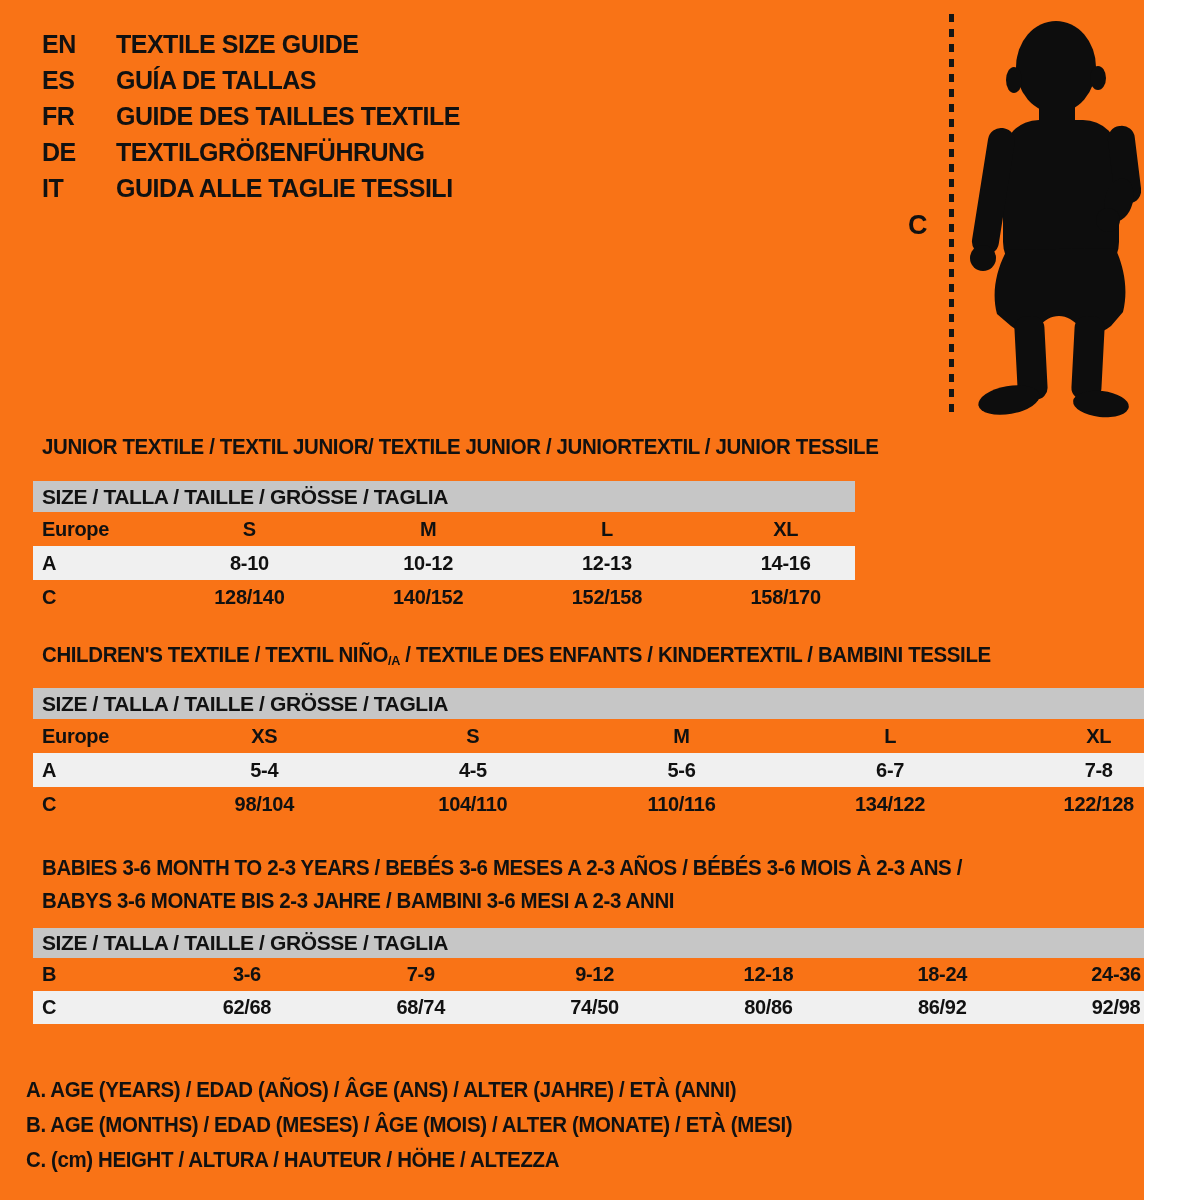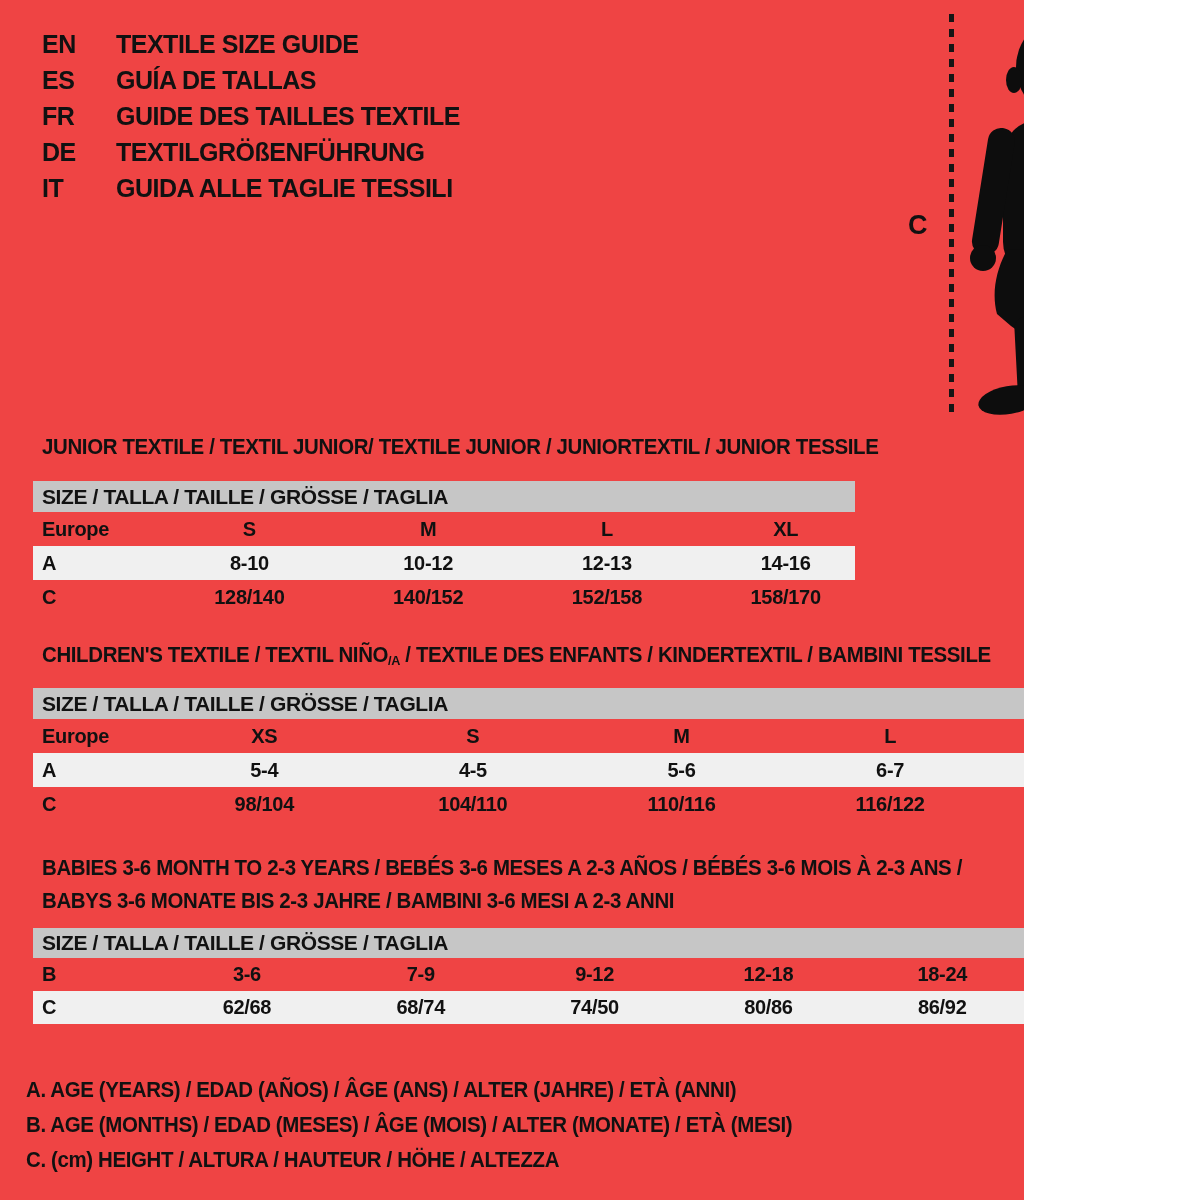--- a/index.html
+++ b/index.html
@@ -1,17 +1,17 @@
 <!DOCTYPE html>
 <html><head>
 <meta charset="utf-8">
 <style>
   html,body { margin:0; padding:0; background:#ffffff; }
   .canvas {
-    position:relative; width:1024px; height:1200px; background:#ef4444;
+    position:relative; width:1144px; height:1200px; background:#f97316;
     font-family:"Liberation Sans", sans-serif; font-weight:bold; color:#111111;
     overflow:hidden;
   }
 
   
   .lang-list { position:absolute; left:42px; top:26px; }
   .lang-row { height:36px; line-height:36px; font-size:25px; letter-spacing:-0.5px; white-space:nowrap; }
   .lang-code { display:inline-block; width:74px; }
 
   
@@ -141,21 +141,21 @@
       <div class="val">4-5</div>
       <div class="val">5-6</div>
       <div class="val">6-7</div>
       <div class="val">7-8</div>
     </div>
     <div class="trow cols5">
       <div class="rlabel">C</div>
       <div class="val">98/104</div>
       <div class="val">104/110</div>
       <div class="val">110/116</div>
-      <div class="val">116/122</div>
+      <div class="val">134/122</div>
       <div class="val">122/128</div>
     </div>
   </div>
 
   <div class="sec-title t-babies1">BABIES 3-6 MONTH TO 2-3 YEARS / BEBÉS 3-6 MESES A 2-3 AÑOS / BÉBÉS 3-6 MOIS À 2-3 ANS /</div>
   <div class="sec-title t-babies2">BABYS 3-6 MONATE BIS 2-3 JAHRE / BAMBINI 3-6 MESI A 2-3 ANNI</div>
   <div class="table tbl-babies">
     <div class="size-bar">SIZE / TALLA / TAILLE / GRÖSSE / TAGLIA</div>
     <div class="trow cols6">
       <div class="rlabel">B</div>

